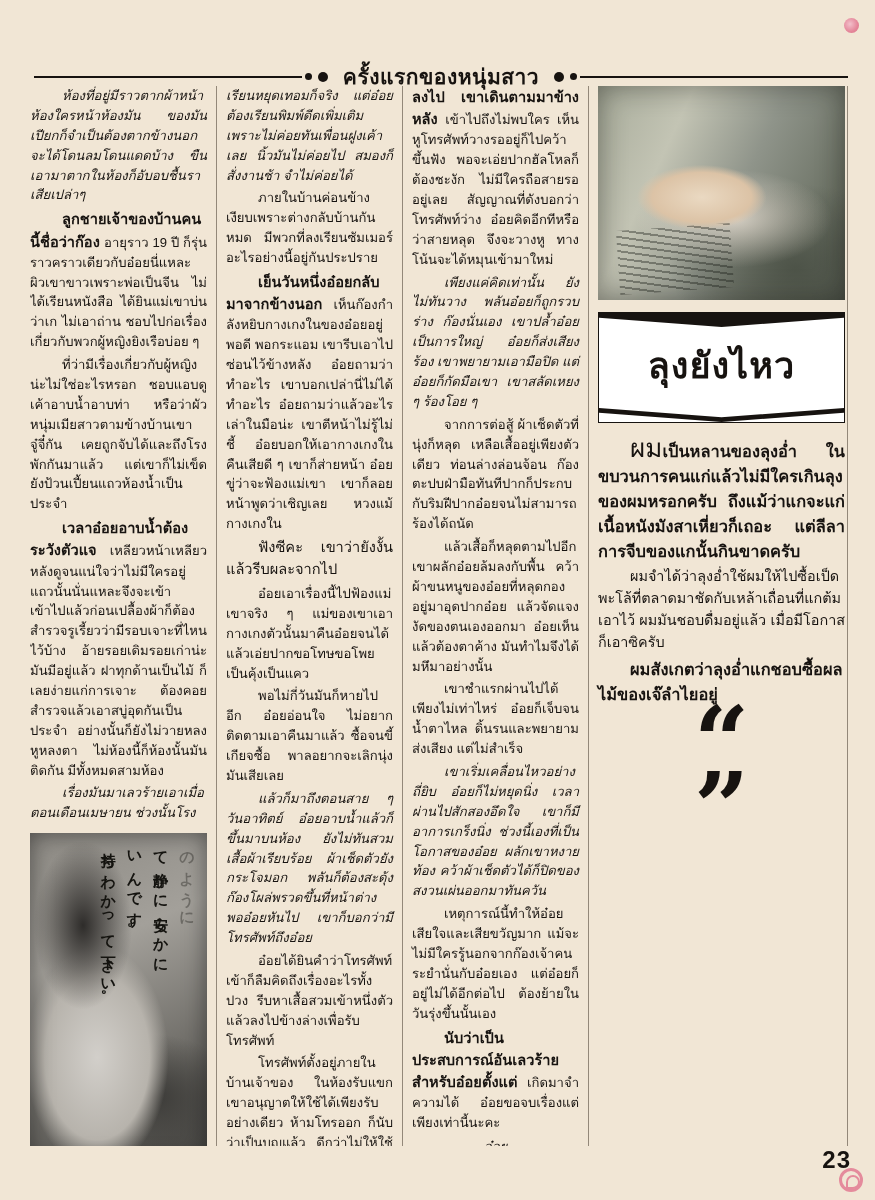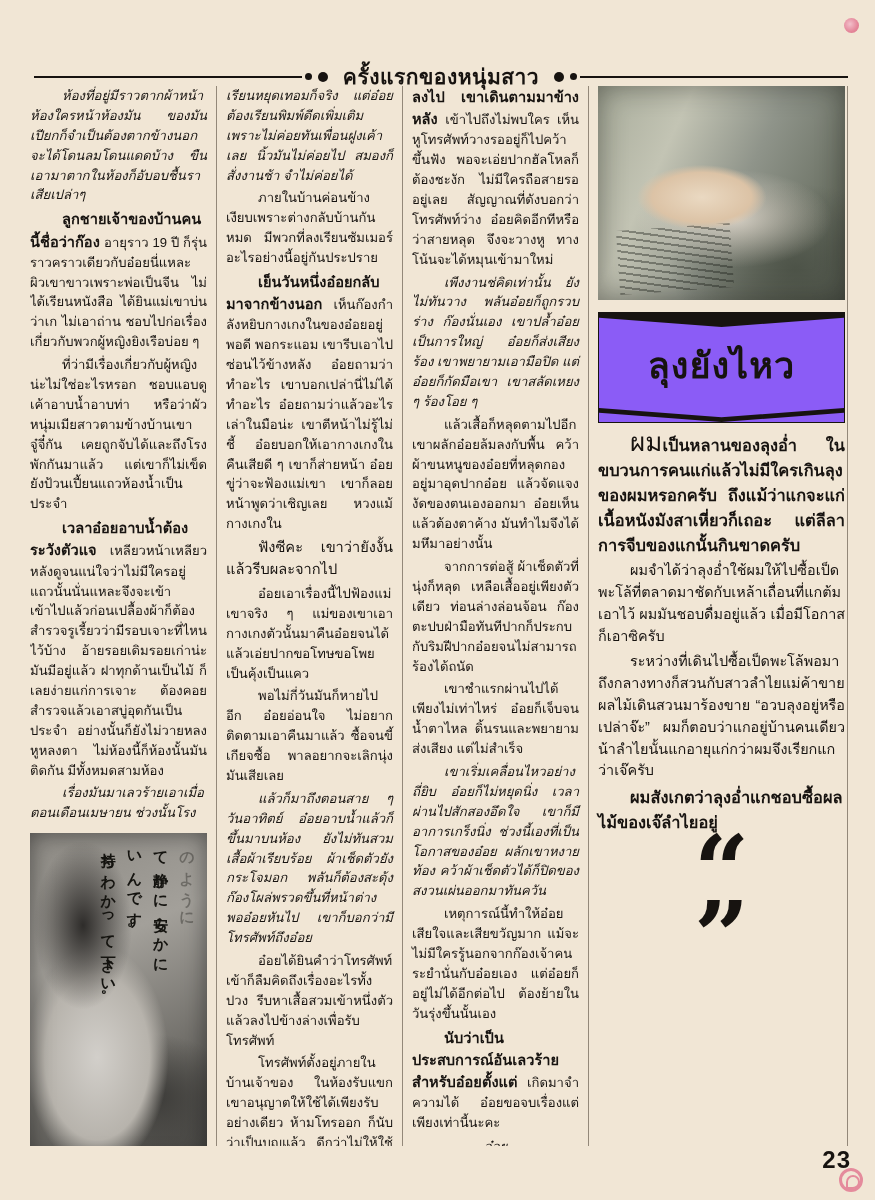--- a/index.html
+++ b/index.html
@@ -77,21 +77,21 @@
   .jp-caption {
     position: absolute; top: 8px; right: 10px;
     writing-mode: vertical-rl; text-orientation: upright;
     color: #14130f; font-size: 15px; line-height: 1.35;
     letter-spacing: 3px; font-weight: bold; height: 300px;
   }
   .jp-caption .jp-col { margin-left: 6px; }
   .jp-col.faint { opacity: .35; }
 
   
-  .headline-box { margin: 4px 0 8px 0; background: #8b5cf6; border: 1px solid #171310; }
+  .headline-box { margin: 4px 0 14px 0; background: #ffffff; border: 1px solid #171310; }
   .headline-box svg { display: block; width: 100%; height: 14px; }
   .headline-text {
     text-align: center; font-weight: bold; font-size: 36px;
     padding: 10px 0 14px 0; letter-spacing: 1px;
   }
 
   .s2-para { font-size: 14.4px; }
   .s2-lead-first { font-weight: normal; font-size: 26px; line-height: .9; }
   .s2-bold { font-weight: bold; font-size: 16.4px; line-height: 1.5; }
 
@@ -172,23 +172,23 @@
       <p class="para"><span>อ๋อยเอาเรื่องนี้ไปฟ้องแม่เขาจริง ๆ แม่ของเขาเอากางเกงตัวนั้นมาคืนอ๋อยจนได้แล้วเอ่ยปากขอโทษขอโพยเป็นคุ้งเป็นแคว</span></p>
       <p class="para"><span>พอไม่กี่วันมันก็หายไปอีก อ๋อยอ่อนใจ ไม่อยากติดตามเอาคืนมาแล้ว ซื้อจนขี้เกียจซื้อ พาลอยากจะเลิกนุ่งมันเสียเลย</span></p>
       <p class="para italic"><span>แล้วก็มาถึงตอนสาย ๆ วันอาทิตย์ อ๋อยอาบน้ำแล้วก็ขึ้นมาบนห้อง ยังไม่ทันสวมเสื้อผ้าเรียบร้อย ผ้าเช็ดตัวยังกระโจมอก พลันก็ต้องสะดุ้ง ก๊องโผล่พรวดขึ้นที่หน้าต่าง พออ๋อยหันไป เขาก็บอกว่ามีโทรศัพท์ถึงอ๋อย</span></p>
       <p class="para"><span>อ๋อยได้ยินคำว่าโทรศัพท์เข้าก็ลืมคิดถึงเรื่องอะไรทั้งปวง รีบหาเสื้อสวมเข้าหนึ่งตัว แล้วลงไปข้างล่างเพื่อรับโทรศัพท์</span></p>
       <p class="para"><span>โทรศัพท์ตั้งอยู่ภายในบ้านเจ้าของ ในห้องรับแขก เขาอนุญาตให้ใช้ได้เพียงรับอย่างเดียว ห้ามโทรออก ก็นับว่าเป็นบุญแล้ว ดีกว่าไม่ให้ใช้เสียเลย</span></p>
 
     </div>
 
     <div class="col">
       <p class="para noindent"><span class="lead">ลงไป เขาเดินตามมาข้างหลัง </span><span>เข้าไปถึงไม่พบใคร เห็นหูโทรศัพท์วางรออยู่ก็ไปคว้าขึ้นฟัง พอจะเอ่ยปากฮัลโหลก็ต้องชะงัก ไม่มีใครถือสายรออยู่เลย สัญญาณที่ดังบอกว่าโทรศัพท์ว่าง อ๋อยคิดอีกทีหรือว่าสายหลุด จึงจะวางหู ทางโน้นจะได้หมุนเข้ามาใหม่</span></p>
-      <p class="para italic"><span>เพีงงานช่คิดเท่านั้น ยังไม่ทันวาง พลันอ๋อยก็ถูกรวบร่าง ก๊องนั่นเอง เขาปล้ำอ๋อยเป็นการใหญ่ อ๋อยก็ส่งเสียงร้อง เขาพยายามเอามือปิด แต่อ๋อยก็กัดมือเขา เขาสลัดเหยง ๆ ร้องโอย ๆ</span></p>
+      <p class="para italic"><span>เพียงแค่คิดเท่านั้น ยังไม่ทันวาง พลันอ๋อยก็ถูกรวบร่าง ก๊องนั่นเอง เขาปล้ำอ๋อยเป็นการใหญ่ อ๋อยก็ส่งเสียงร้อง เขาพยายามเอามือปิด แต่อ๋อยก็กัดมือเขา เขาสลัดเหยง ๆ ร้องโอย ๆ</span></p>
+      <p class="para"><span>จากการต่อสู้ ผ้าเช็ดตัวที่นุ่งก็หลุด เหลือเสื้ออยู่เพียงตัวเดียว ท่อนล่างล่อนจ้อน ก๊องตะปบฝ่ามือทันทีปากก็ประกบกับริมฝีปากอ๋อยจนไม่สามารถร้องได้ถนัด</span></p>
       <p class="para"><span>แล้วเสื้อก็หลุดตามไปอีก เขาผลักอ๋อยล้มลงกับพื้น คว้าผ้าขนหนูของอ๋อยที่หลุดกองอยู่มาอุดปากอ๋อย แล้วจัดแจงงัดของตนเองออกมา อ๋อยเห็นแล้วต้องตาค้าง มันทำไมจึงได้มหึมาอย่างนั้น</span></p>
-      <p class="para"><span>จากการต่อสู้ ผ้าเช็ดตัวที่นุ่งก็หลุด เหลือเสื้ออยู่เพียงตัวเดียว ท่อนล่างล่อนจ้อน ก๊องตะปบฝ่ามือทันทีปากก็ประกบกับริมฝีปากอ๋อยจนไม่สามารถร้องได้ถนัด</span></p>
       <p class="para"><span>เขาชำแรกผ่านไปได้เพียงไม่เท่าไหร่ อ๋อยก็เจ็บจนน้ำตาไหล ดิ้นรนและพยายามส่งเสียง แต่ไม่สำเร็จ</span></p>
       <p class="para italic"><span>เขาเริ่มเคลื่อนไหวอย่างถี่ยิบ อ๋อยก็ไม่หยุดนิ่ง เวลาผ่านไปสักสองอึดใจ เขาก็มีอาการเกร็งนิ่ง ช่วงนี้เองที่เป็นโอกาสของอ๋อย ผลักเขาหงายท้อง คว้าผ้าเช็ดตัวได้ก็ปิดของสงวนเผ่นออกมาทันควัน</span></p>
       <p class="para"><span>เหตุการณ์นี้ทำให้อ๋อยเสียใจและเสียขวัญมาก แม้จะไม่มีใครรู้นอกจากก๊องเจ้าคนระยำนั่นกับอ๋อยเอง แต่อ๋อยก็อยู่ไม่ได้อีกต่อไป ต้องย้ายในวันรุ่งขึ้นนั้นเอง</span></p>
       <p class="para"><span class="lead">นับว่าเป็นประสบการณ์อันเลวร้ายสำหรับอ๋อยตั้งแต่ </span><span>เกิดมาจำความได้ อ๋อยขอจบเรื่องแต่เพียงเท่านี้นะคะ</span></p>
       <p class="para signature">อ๋อย</p>
     </div>
 
     <div class="col col4">
 
       <div class="photo photo-right">
@@ -200,21 +200,20 @@
           <path d="M0,0 L100,0 L100,4 L50,12 L0,4 Z" fill="#171310"></path>
         </svg>
         <div class="headline-text">ลุงยังไหว</div>
         <svg viewBox="0 0 100 12" preserveAspectRatio="none">
           <path d="M0,0 L50,8 L100,0 L100,4 L50,12 L0,4 Z" fill="#171310"></path>
         </svg>
       </div>
 
       <p class="para s2-para"><span class="s2-lead-first">ผม</span><span class="s2-bold">เป็นหลานของลุงอ่ำ ในขบวนการคนแก่แล้วไม่มีใครเกินลุงของผมหรอกครับ ถึงแม้ว่าแกจะแก่เนื้อหนังมังสาเหี่ยวก็เถอะ แต่ลีลาการจีบของแกนั้นกินขาดครับ</span></p>
       <p class="para s2-para"><span>ผมจำได้ว่าลุงอ่ำใช้ผมให้ไปซื้อเป็ดพะโล้ที่ตลาดมาชัดกับเหล้าเถื่อนที่แกต้มเอาไว้ ผมมันชอบดื่มอยู่แล้ว เมื่อมีโอกาสก็เอาซิครับ</span></p>
-      <p class="para s2-para"><span>ระหว่างที่เดินไปซื้อเป็ดพะโล้พอมาถึงกลางทางก็สวนกับสาวลำไยแม่ค้าขายผลไม้เดินสวนมาร้องขาย “อวบลุงอยู่หรือเปล่าจ๊ะ” ผมก็ตอบว่าแกอยู่บ้านคนเดียว น้าลำไยนั้นแกอายุแก่กว่าผมจึงเรียกแกว่าเจ๊ครับ</span></p>
       <p class="para s2-para s2-bold"><span>ผมสังเกตว่าลุงอ่ำแกชอบซื้อผลไม้ของเจ๊ลำไยอยู่</span></p>
 
       <div class="pullquote">
         <span class="qmark">“</span>
         <span class="qmark close">”</span>
       </div>
     </div>
   </div>
 
   <div class="page-number">23</div>

